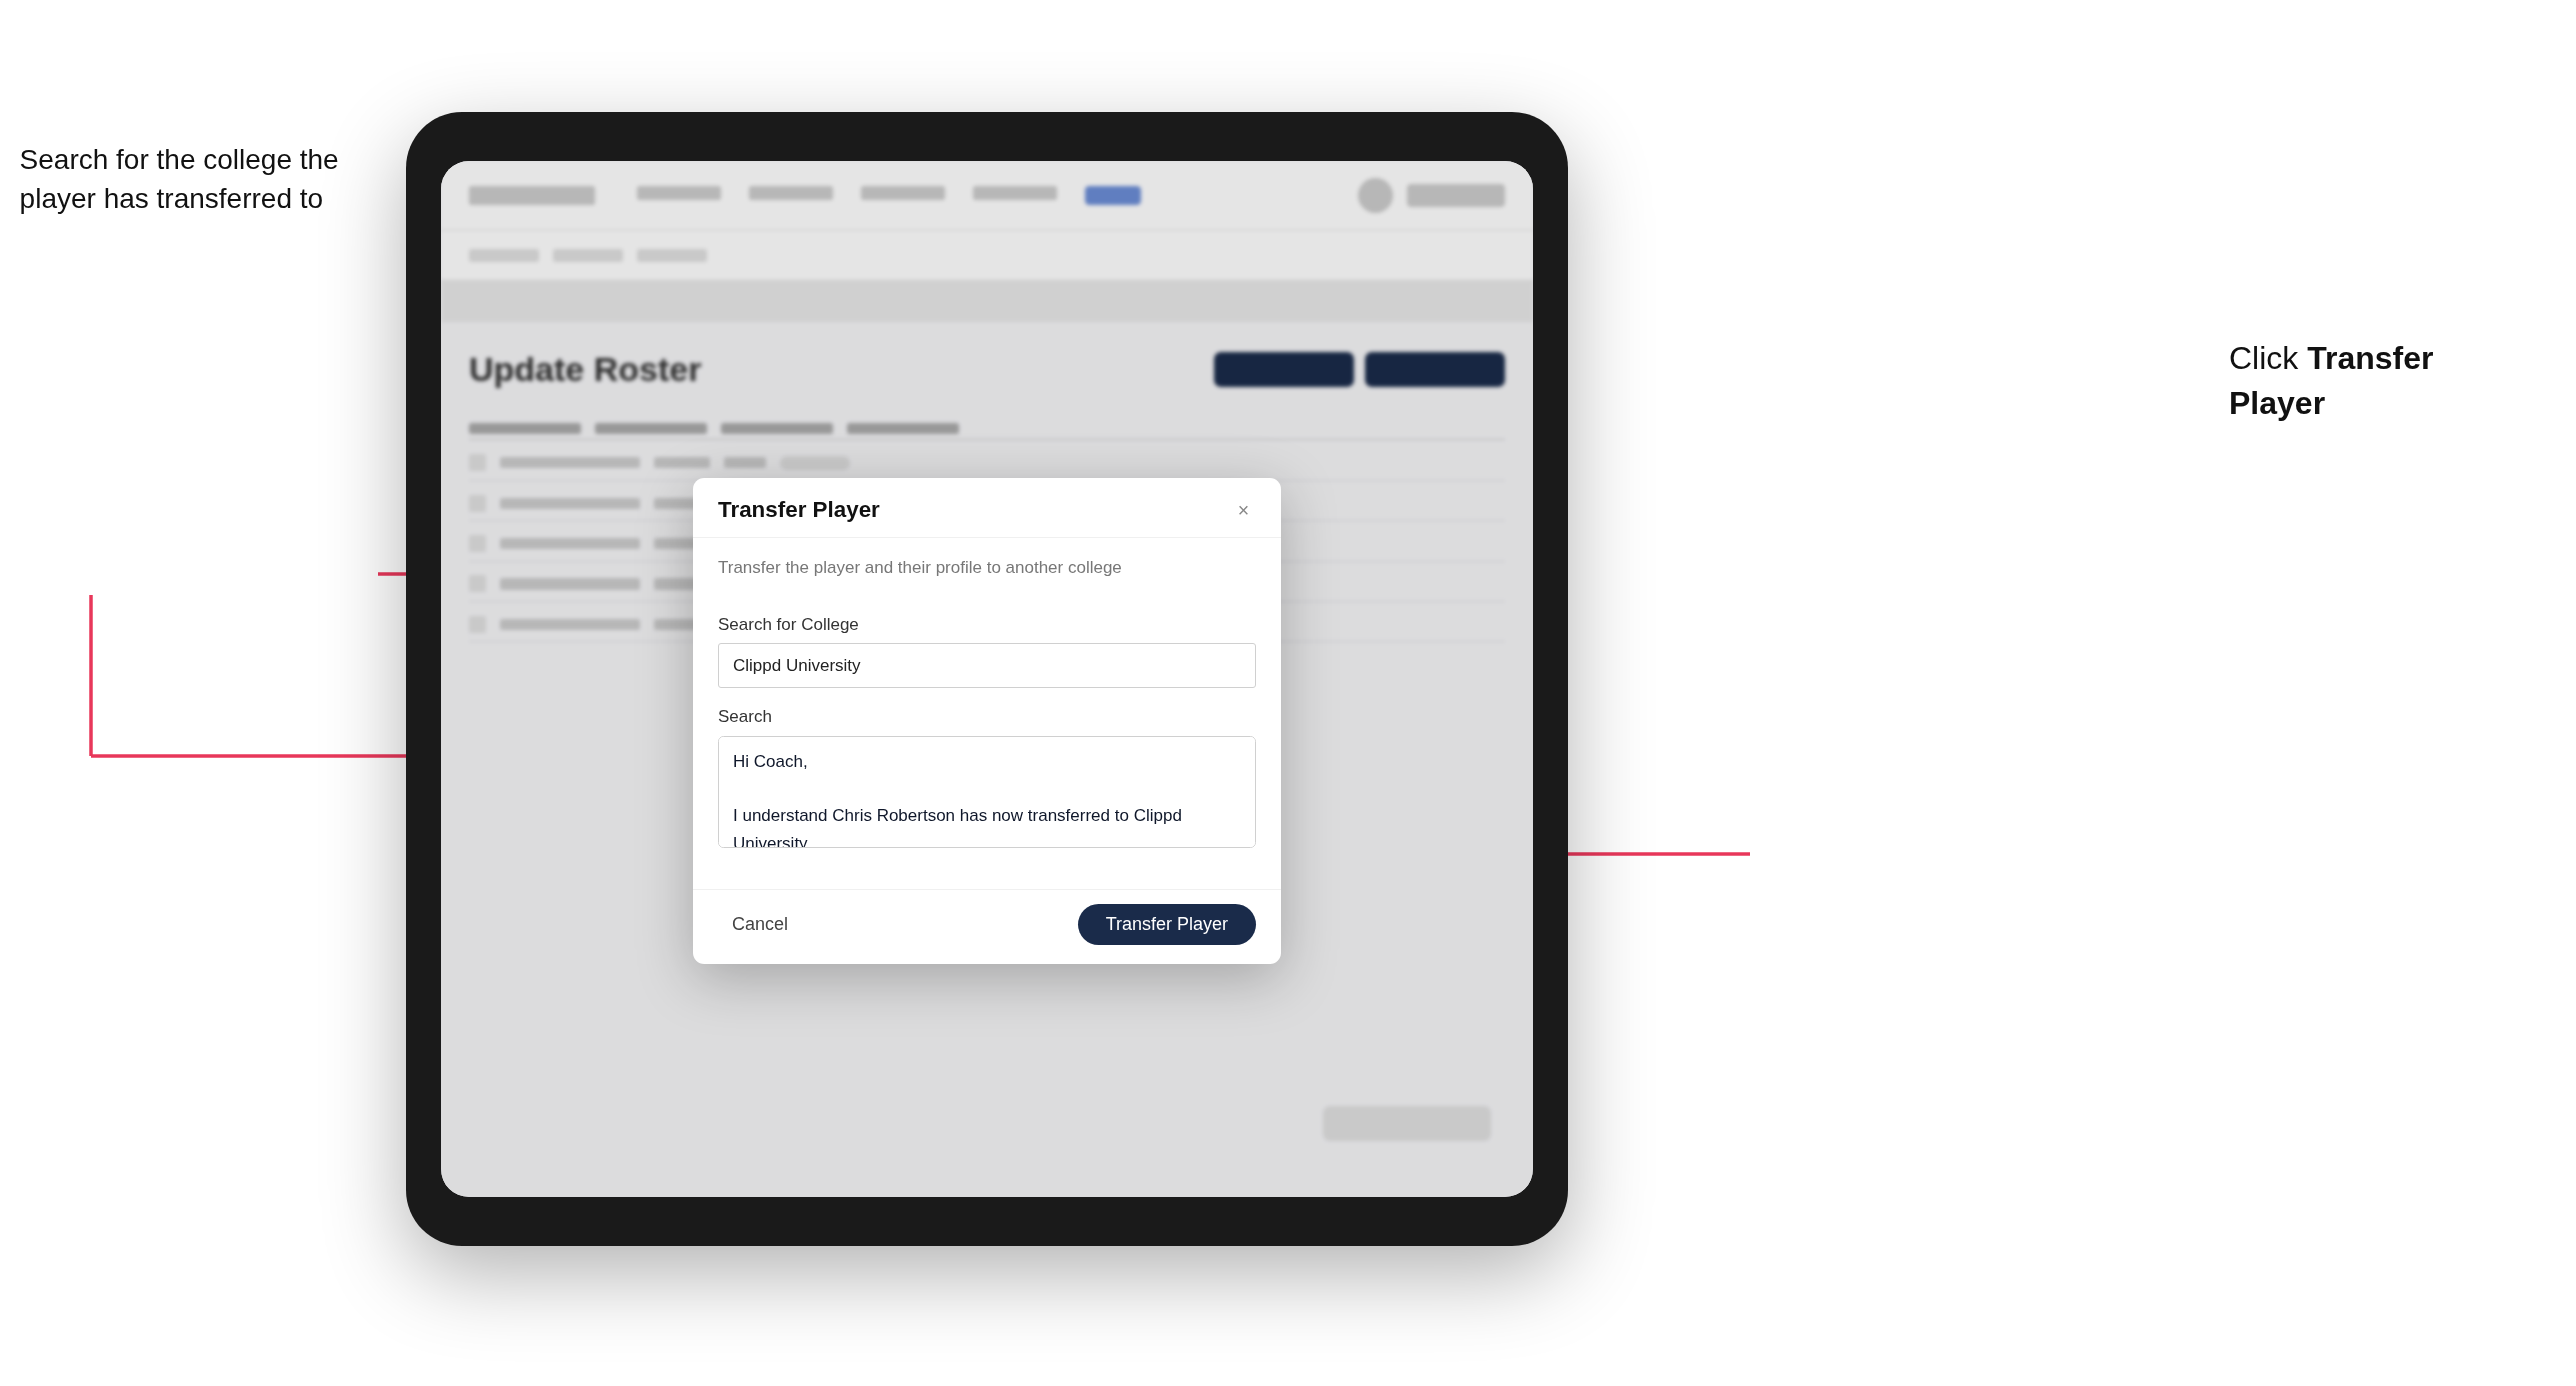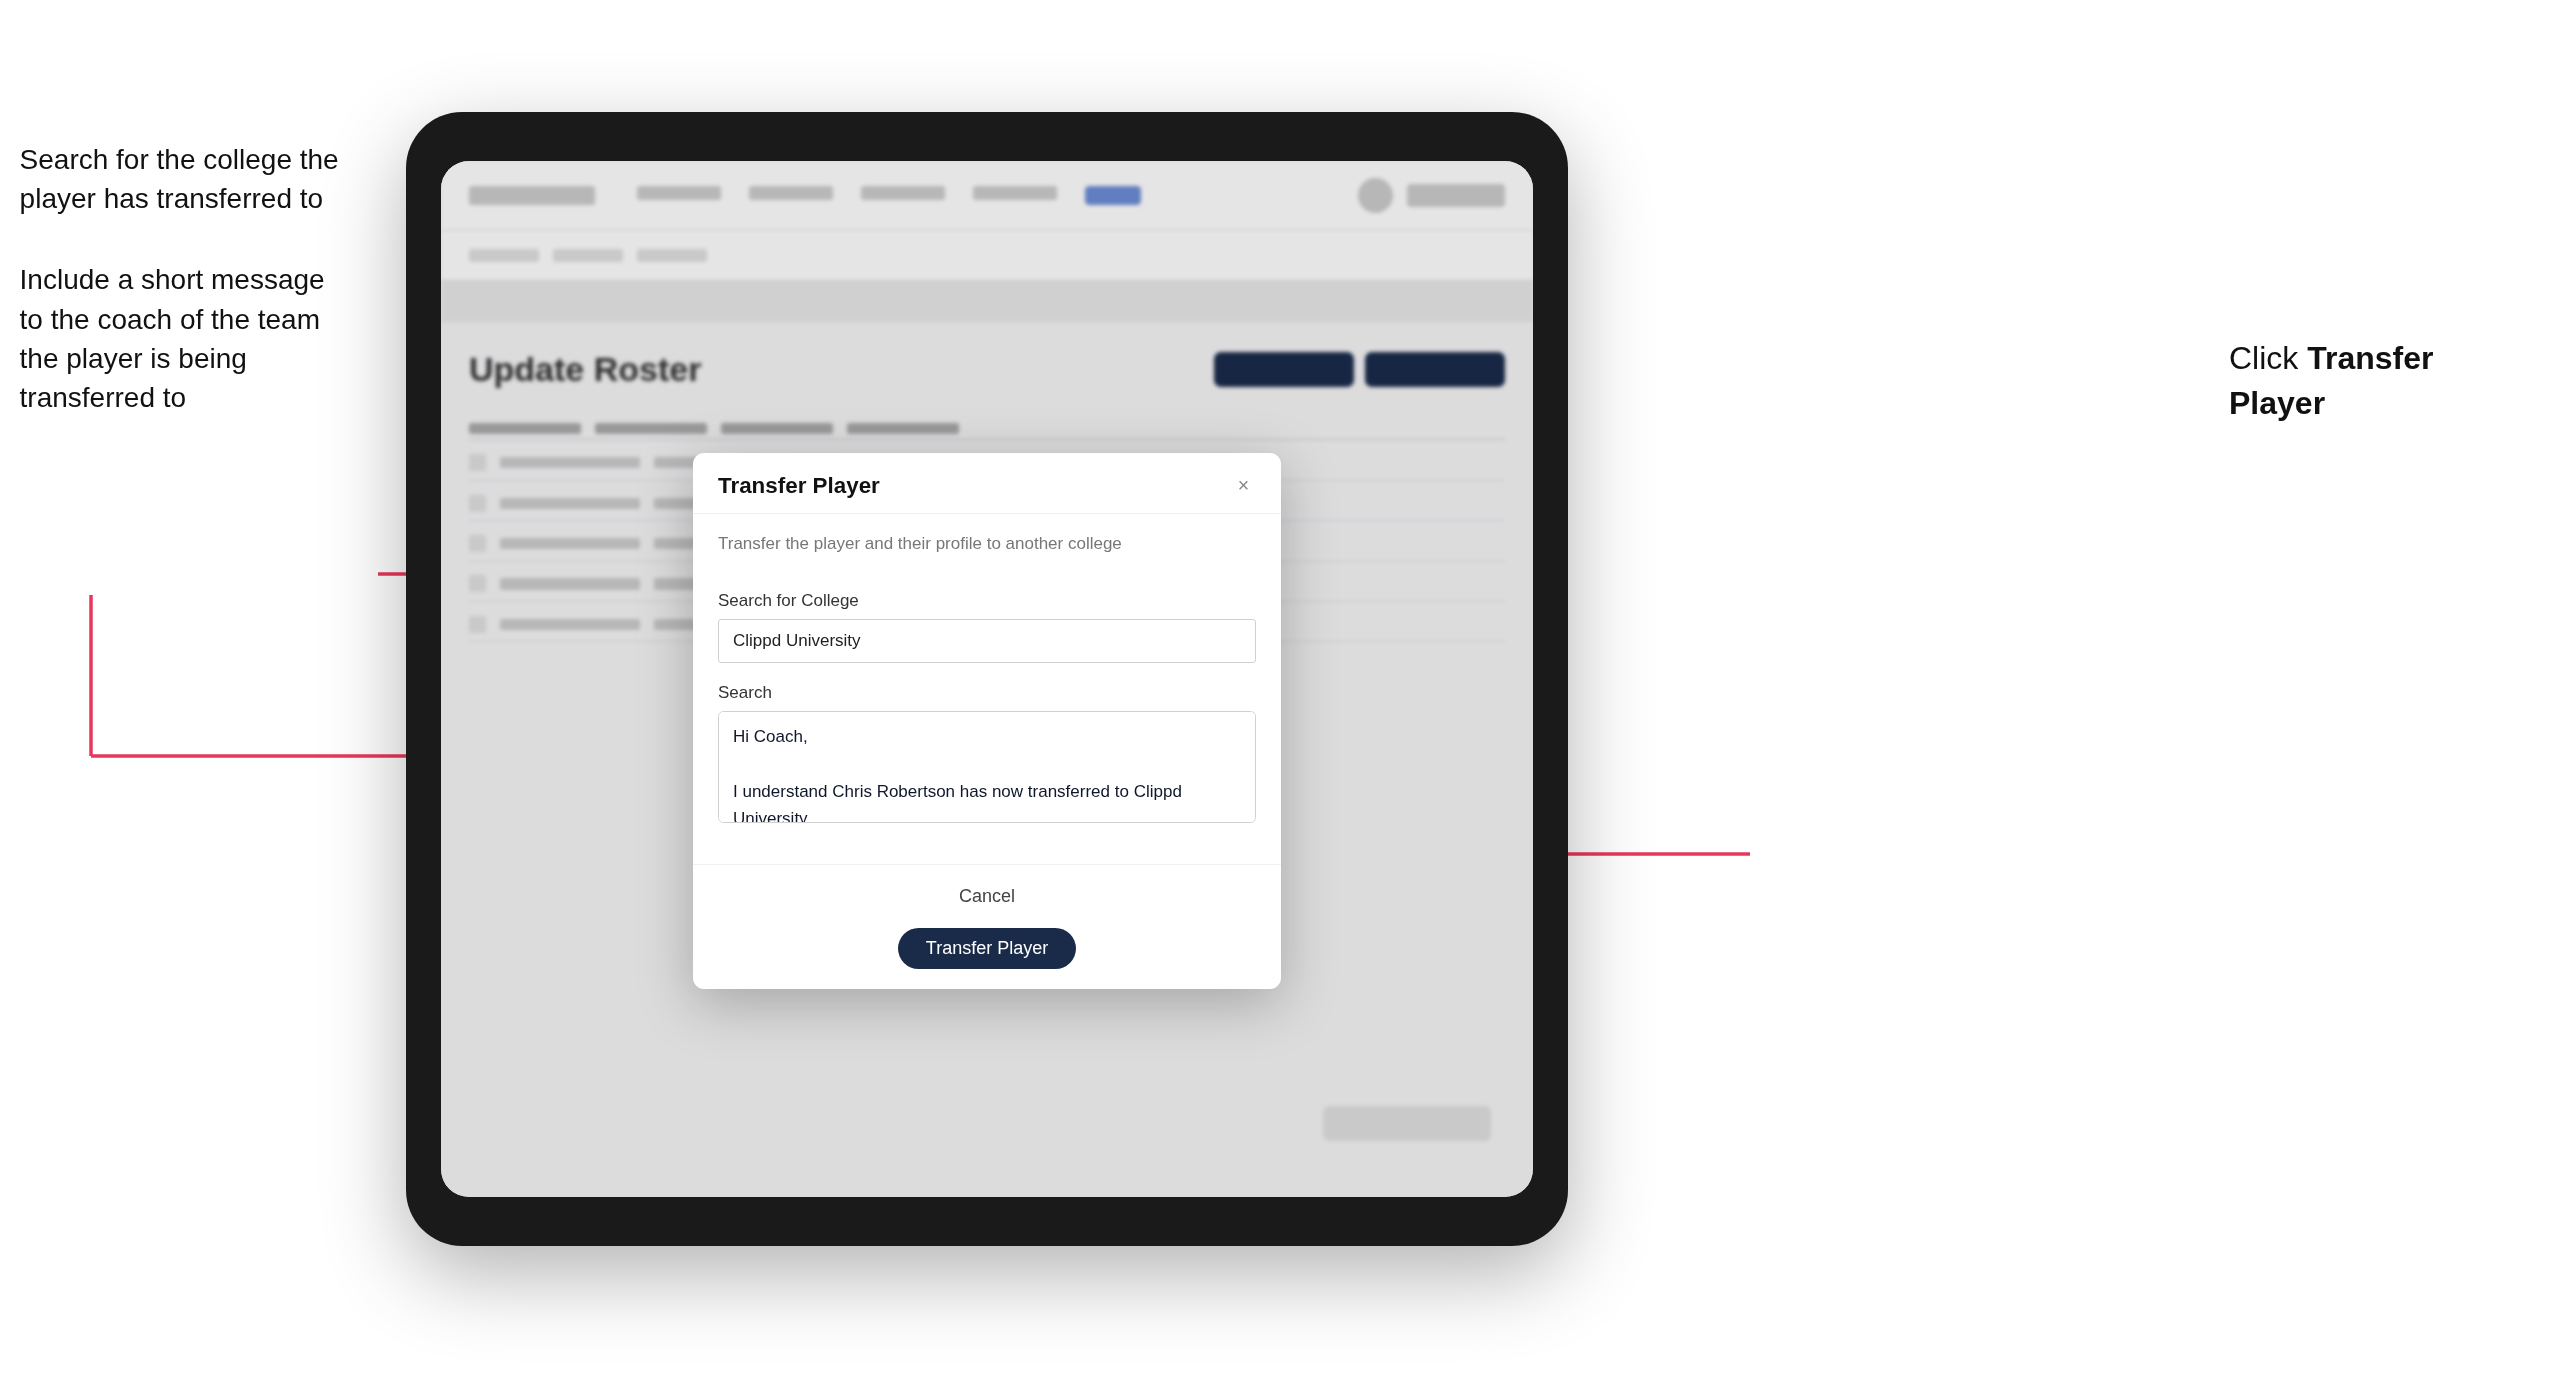--- a/index.html
+++ b/index.html
@@ -382,21 +382,20 @@
       line-height: 1.6;
     }
 
     .modal-footer {
       display: flex;
       align-items: center;
       justify-content: space-between;
       padding: 14px 25px 19.6px 25px;
       gap: 14px;
       border-top: 0.7px solid #f0f0f0;
-      flex-direction: column;
     }
 
     .btn-cancel {
       background: none;
       border: none;
       font-size: 18px;
       color: #444444;
       cursor: pointer;
       padding: 7px 14px;
       font-family: inherit;
@@ -437,24 +436,20 @@
   <line x1="130" y1="1080" x2="130" y2="850" stroke="#e8375a" stroke-width="5"></line>
   <line x1="130" y1="1080" x2="880" y2="1080" stroke="#e8375a" stroke-width="5"></line>
   <polygon points="880,1068 900,1080 880,1092" fill="#e8375a"></polygon>
 
   <line x1="2500" y1="1220" x2="2240" y2="1220" stroke="#e8375a" stroke-width="5"></line>
   <polygon points="2240,1208 2220,1220 2240,1232" fill="#e8375a"></polygon>
 </svg>
 
 <div class="annotation-left">
   <div class="annotation-text">Search for the college the player has transferred to</div>
-  <div class="annotation-text" style="white-space: pre-line;">Include a short message
-to the coach of the team
-the player is being
-transferred to</div>
 </div>
 
 <div class="annotation-right">
   <div class="annotation-right-text">Click <strong>Transfer Player</strong></div>
 </div>
 
 <div class="tablet">
   <div class="tablet-screen">
 
     <div class="app-bg">

